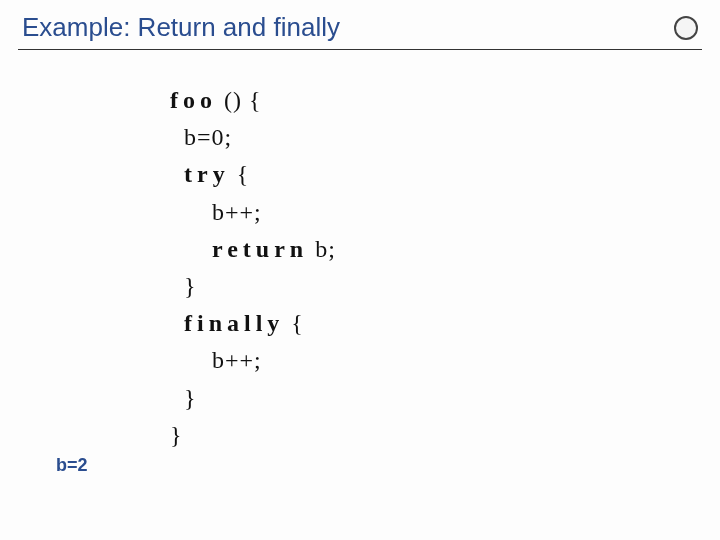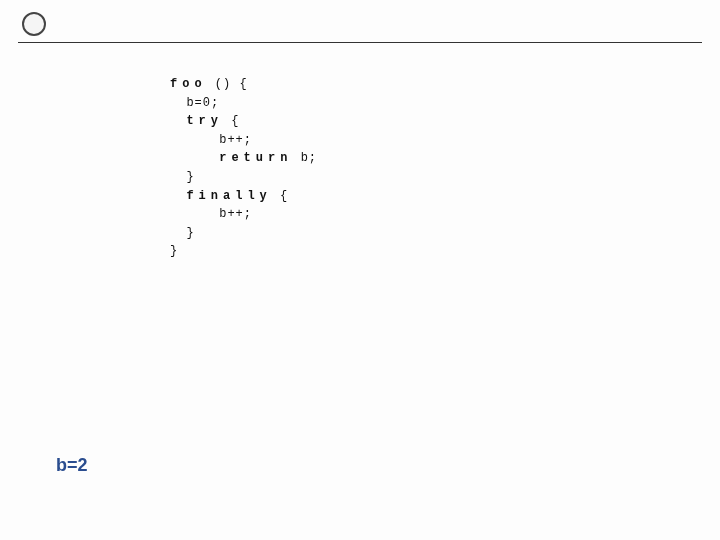--- a/index.html
+++ b/index.html
@@ -34,41 +34,42 @@
       color: #333;
       background: #f5f5f5;
     }
     .rule {
       border: none;
       border-top: 1.5px solid #333;
       margin: 0 18px;
     }
     .code-block {
       margin: 32px 0 0 170px;
-      font-family: Liberation Mono, monospace;
-      font-size: 12px;
+      font-family: Liberation Serif, serif;
+      font-size: 24px;
       line-height: 1.55;
       color: #111;
       letter-spacing: 1px;
       white-space: pre;
     }
     .kw { letter-spacing: 5px; font-weight: 600; }
     .result {
       position: absolute;
       left: 56px;
       bottom: 64px;
       color: #2a4d8f;
       font-size: 18px;
       font-weight: 700;
     }
   </style>
 </head>
 <body>
 
 <div class="title-row">
+  <h1 class="title">Example: Return and finally</h1>
   <div class="logo"></div>
 </div>
 <hr class="rule">
 
 <div class="code-block"><span class="kw">foo</span><span> () {</span>
 <span>  b=0;</span>
 <span>  </span><span class="kw">try</span><span> {</span>
 <span>      b++;</span>
 <span>      </span><span class="kw">return</span><span> b;</span>
 <span>  }</span>

